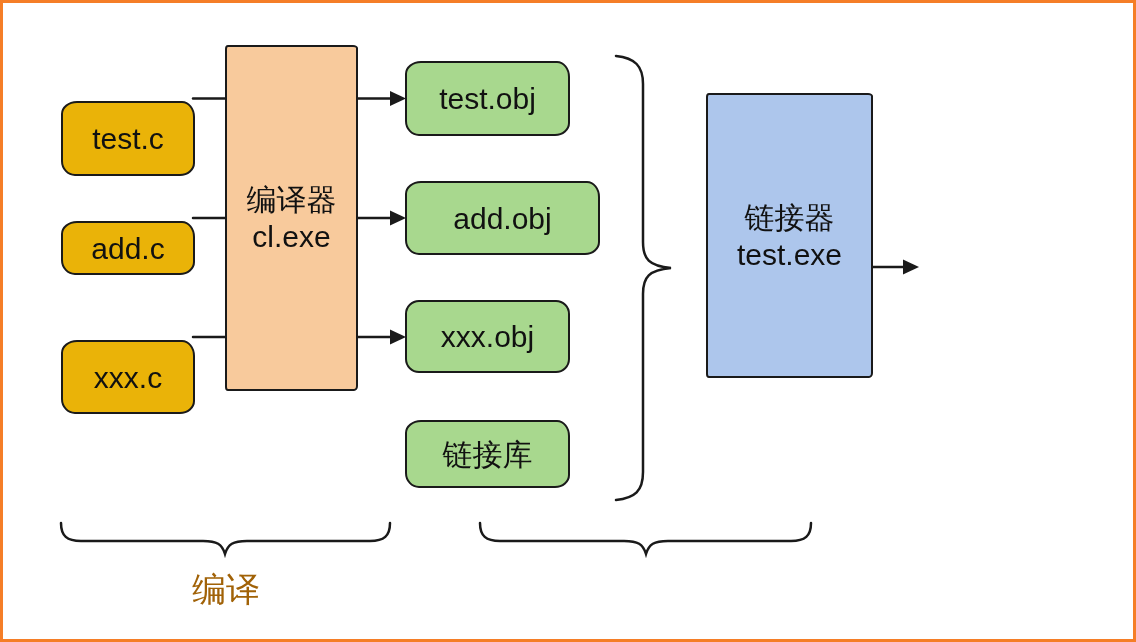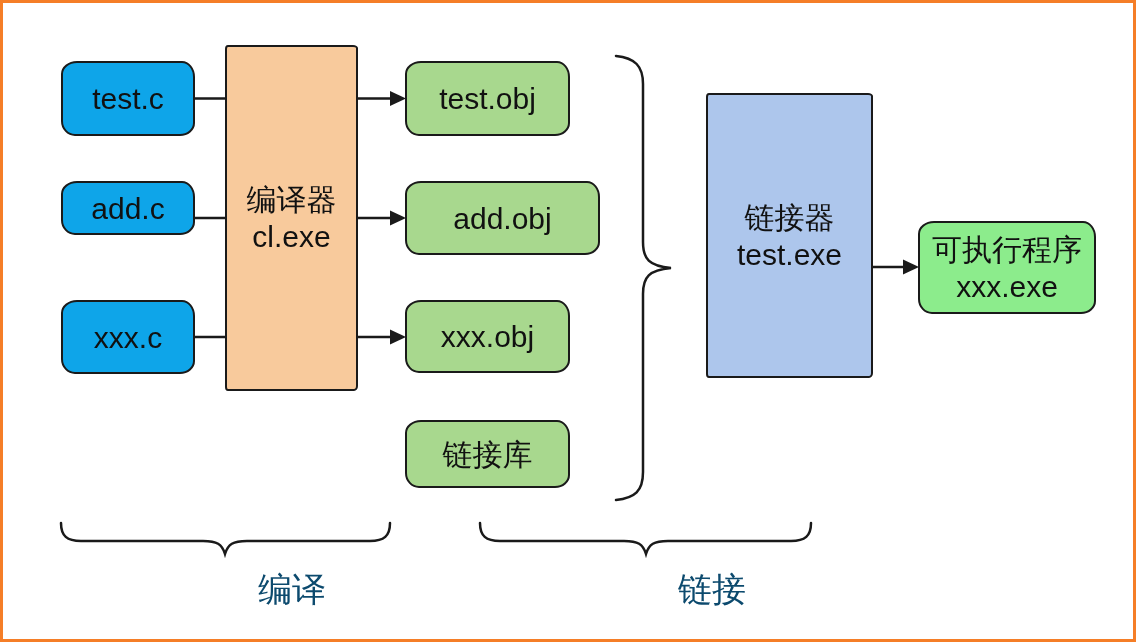--- a/index.html
+++ b/index.html
@@ -28,45 +28,45 @@
     color: #111111;
     font-size: 30px;
     text-align: center;
     line-height: 37px;
     z-index: 2;
   }
   
   .file {
     border-radius: 16px 13px 15px 14px / 13px 16px 13px 15px;
   }
-  .src   { background: #0ea5e9; }
+  .src   { background: #eab308; margin-top: 40px; }
   .obj   { background: #a8d88e; }
   .proc  { border-radius: 3px 5px 4px 3px / 4px 3px 5px 4px; }
   .compiler-fill { background: #f8ca9c; }
   .linker-fill   { background: #adc6ec; }
   .exe-fill      { background: #8cec8c; }
 
   .src1 { left: 58px;  top: 58px;  width: 134px; height: 75px; }
   .src2 { left: 58px;  top: 178px; width: 134px; height: 54px; }
   .src3 { left: 58px;  top: 297px; width: 134px; height: 74px; text-align: right; }
   .compiler { left: 222px; top: 42px; width: 133px; height: 346px; }
   .obj1 { left: 402px; top: 58px;  width: 165px; height: 75px; text-align: center; }
   .obj2 { left: 402px; top: 178px; width: 195px; height: 74px; }
-  .obj3 { left: 402px; top: 297px; width: 165px; height: 73px; }
+  .obj3 { left: 402px; top: 297px; width: 165px; height: 73px; border-radius: 14px; }
   .lib  { left: 402px; top: 417px; width: 165px; height: 68px; }
   .linker { left: 703px; top: 90px; width: 167px; height: 285px; }
   .exe { left: 915px; top: 218px; width: 178px; height: 93px; }
 
   .stage-label {
     position: absolute;
     top: 564px;
     width: 200px;
-    text-align: right;
+    text-align: center;
     font-size: 34px;
-    color: #0c4a6e;
+    color: #a16207;
     z-index: 2;
   }
   .stage-compile { left: 123px; }  
   .stage-link    { left: 543px; }  
 
   .connector-layer {
     position: absolute;
     left: 0; top: 0;
     width: 1136px;
     height: 642px;
@@ -135,21 +135,16 @@
 
   <div class="box file obj lib">
     <span>链接库</span>
   </div>
 
   <div class="box proc linker-fill linker">
     <div>链接器</div>
     <div>test.exe</div>
   </div>
 
-  <div class="box file exe-fill exe">
-    <div>可执行程序</div>
-    <div>xxx.exe</div>
-  </div>
 
   <div class="stage-label stage-compile">编译</div>
-  <div class="stage-label stage-link">链接</div>
 
 </div>
 
 </body></html>

